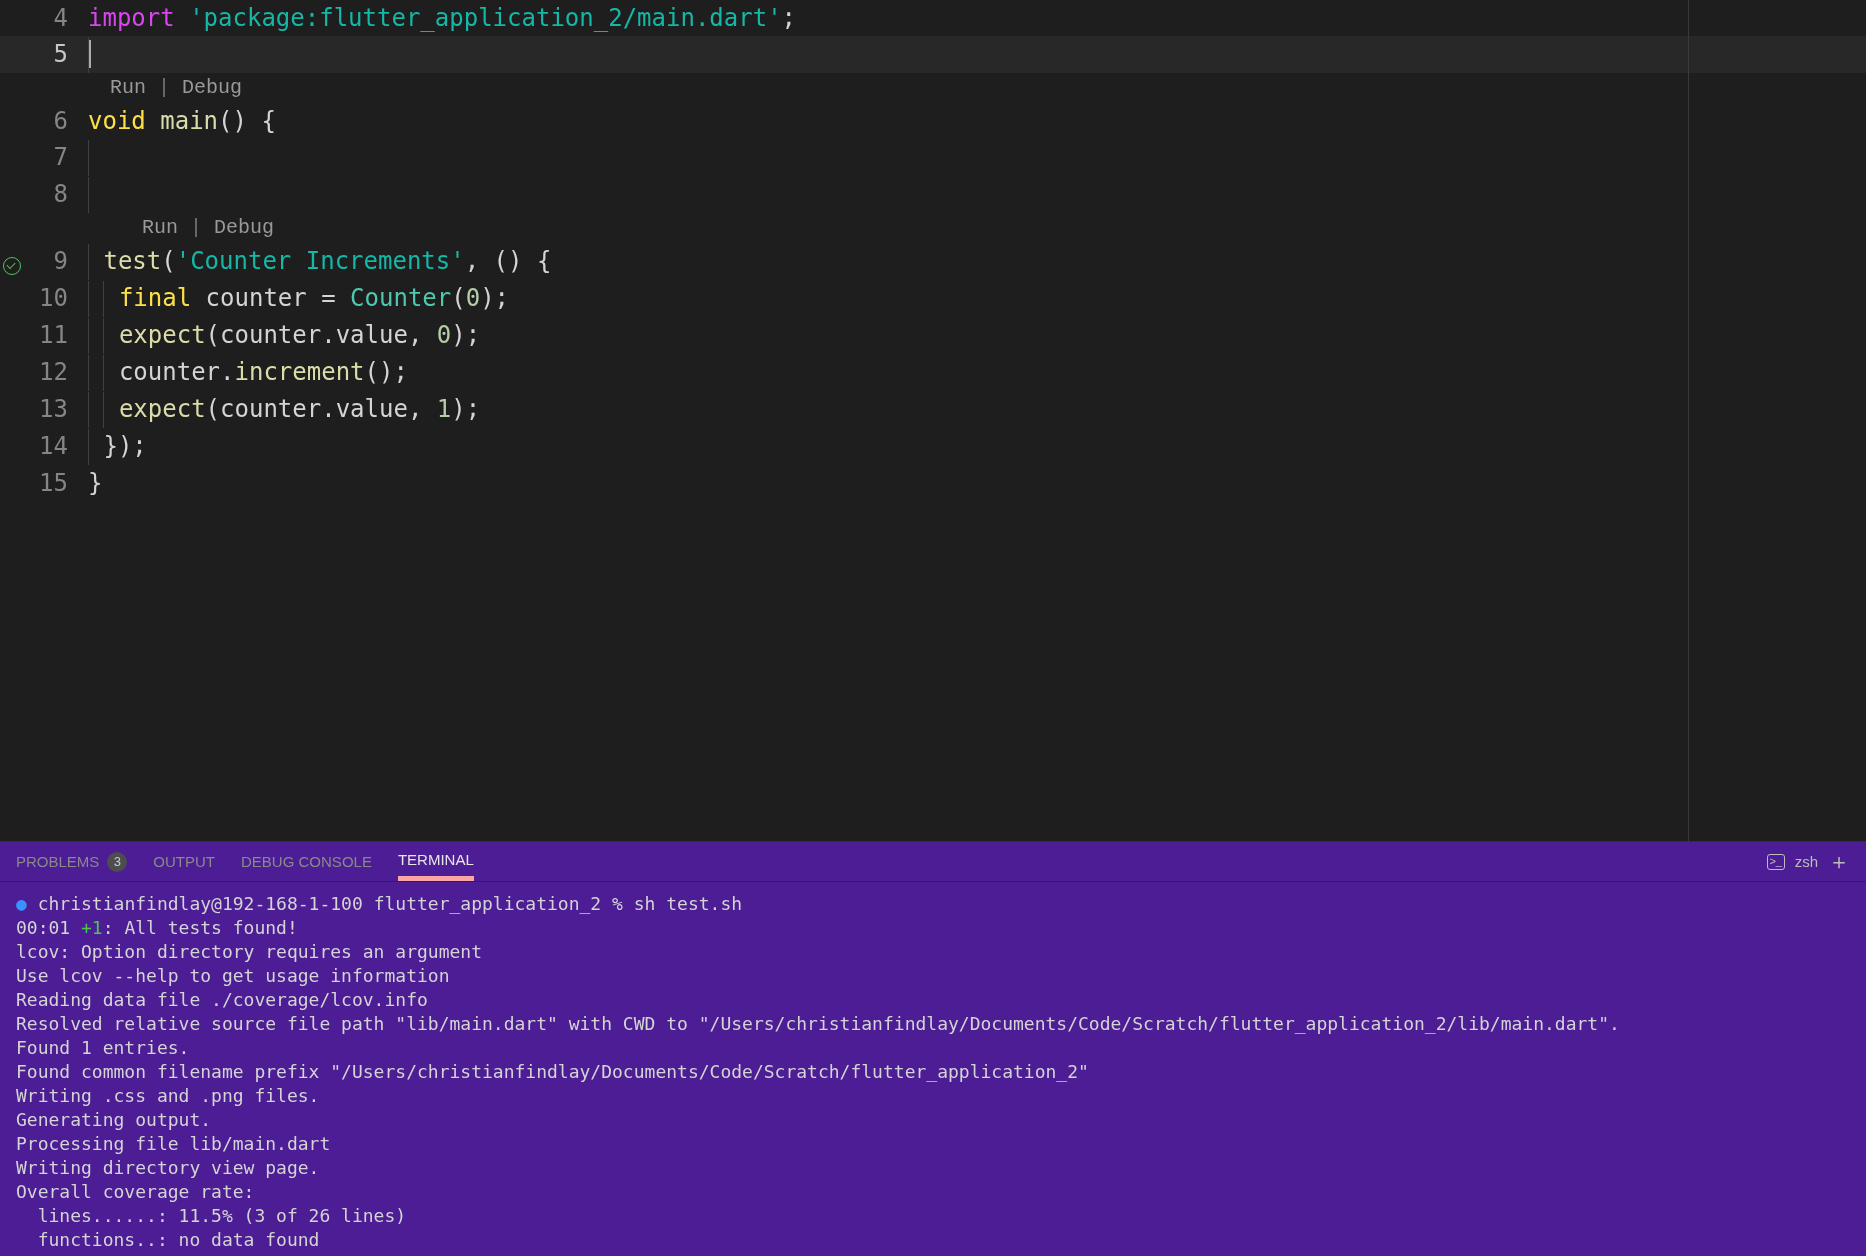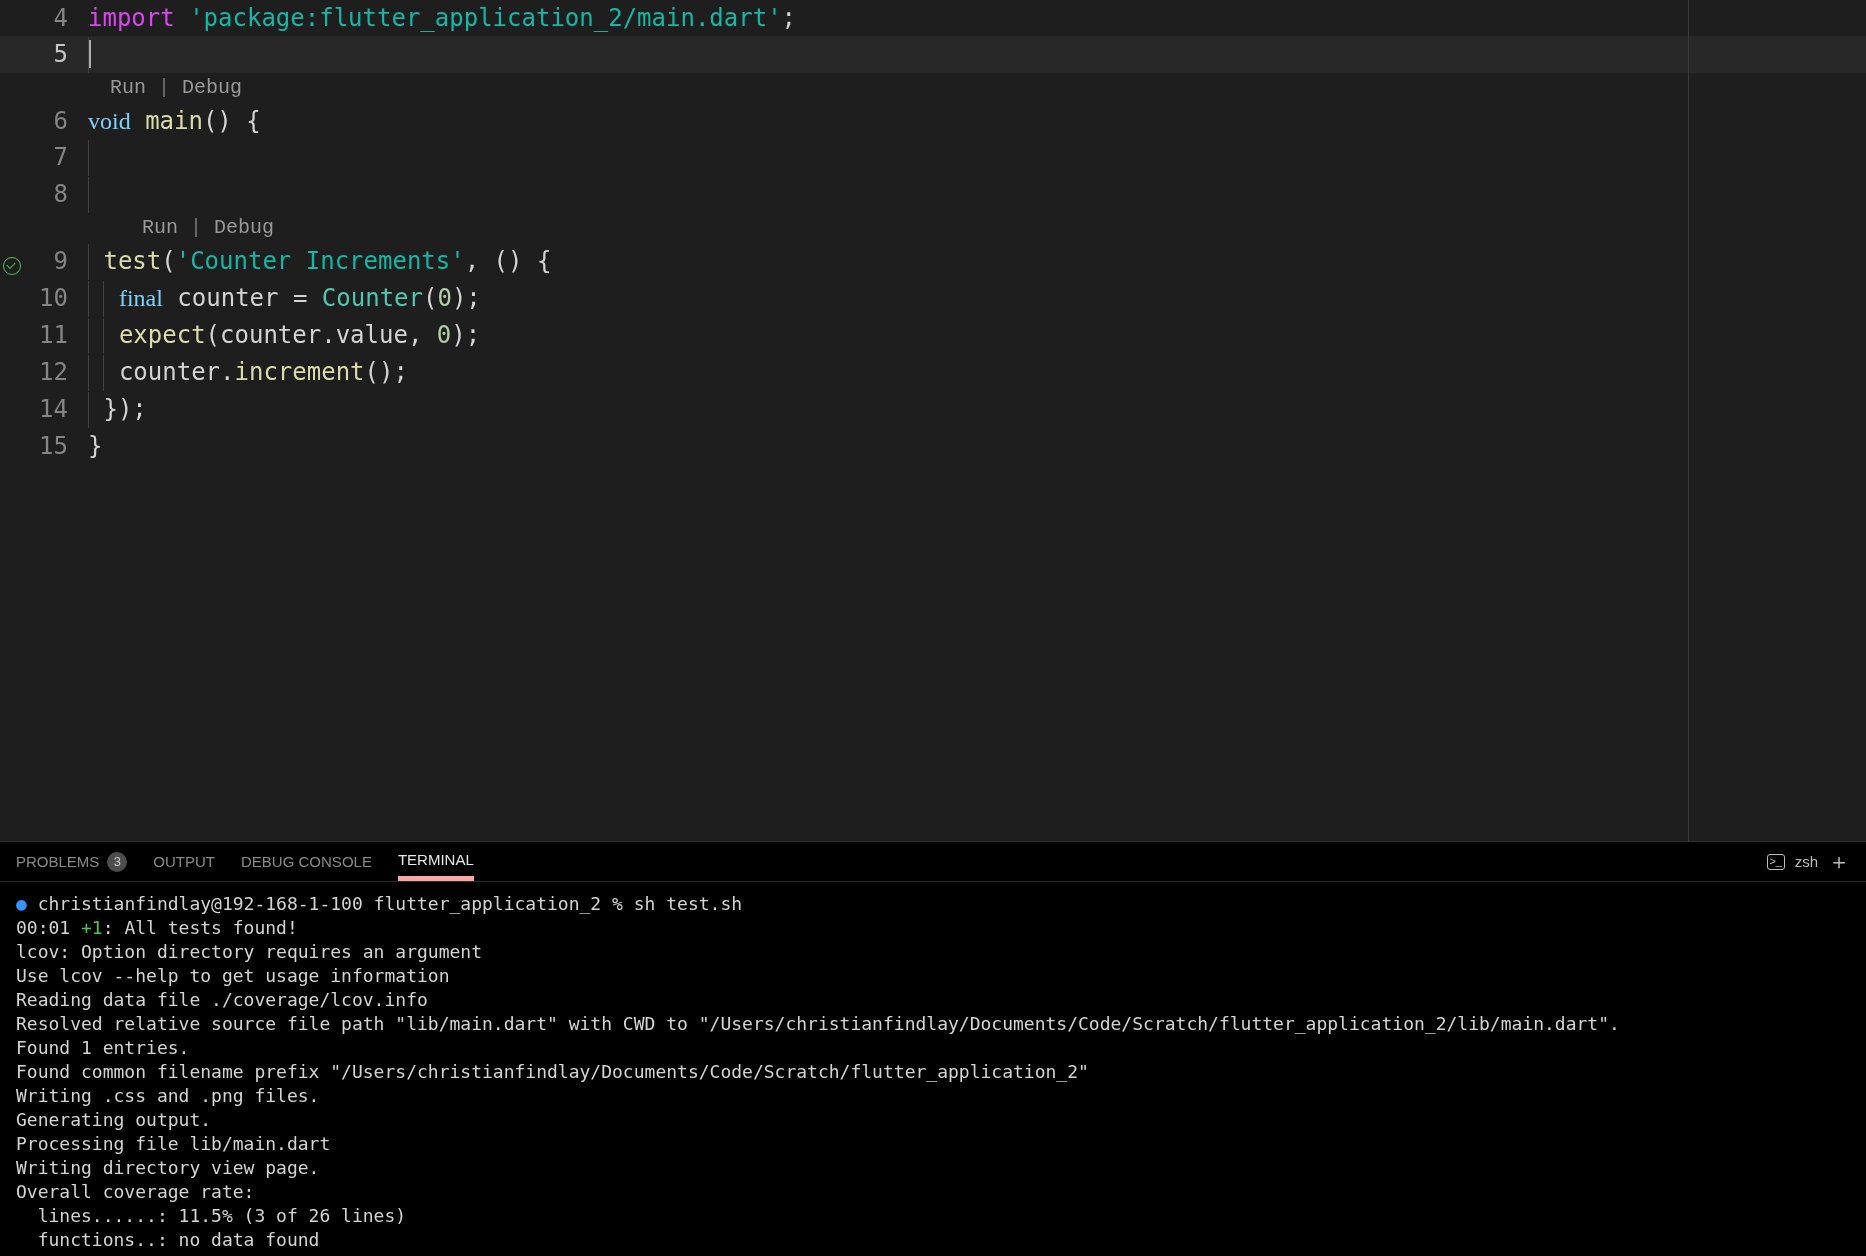--- a/index.html
+++ b/index.html
@@ -17,21 +17,21 @@
 .gutter-icons { width:24px; text-align:center; flex-shrink:0; }
 .line-number { width:64px; text-align:right; color:#858585; padding-right:20px; flex-shrink:0; font-variant-numeric: tabular-nums;}
 .code-content { white-space:pre; flex:1; }
 .indent-guide { display:inline-block; border-left:1px solid #404040; height:36px; vertical-align:middle; }
 .tok-keyword { color:#d946ef; }
 .tok-string { color:#14b8a6; }
 .tok-punc { color:#d4d4d4; }
 .tok-funccall { color:#dcdcaa; }
 .tok-type { color:#4ec9b0; }
 .tok-number { color:#b5cea8; }
-.tok-final { color:#7dd3fc;font-family:Liberation Serif, serif; }
+.tok-final { color:#fde047; }
 .tok-plain { color:#d4d4d4; }
 .codelens {
   font-family: Liberation Mono, monospace;
   color:#999999;
   font-size:20px;
   line-height:30px;
   padding-left: 110px;
 }
 .codelens span { cursor:pointer; }
 .codelens .sep { color:#777; }
@@ -43,21 +43,21 @@
   width:18px; height:18px; border:1.5px solid #4ec35c; border-radius:50%;
   position:relative; top:6px;
 }
 .test-pass-icon::after{
   content:""; position:absolute; left:3px; top:4px; width:7px; height:4px;
   border-left:1.5px solid #4ec35c; border-bottom:1.5px solid #4ec35c;
   transform:rotate(-45deg);
 }
 .ruler { position:absolute; top:0; bottom:0; width:1px; background:#3a3a3a; left:1688px; }
 
-.panel { border-top:1px solid #333; background:#000000; display:flex; flex-direction:column; }
+.panel { border-top:1px solid #333; background:#4c1d95; display:flex; flex-direction:column; }
 .panel-tabs {
   display:flex; align-items:center; height:40px;
   font-family:-apple-system,BlinkMacSystemFont,"Segoe UI",sans-serif;
   font-size:15px; color:#8a8a8a; padding:0 16px; gap:26px;
   border-bottom:1px solid #2a2a2a;
 }
 .panel-tab { display:flex; align-items:center; gap:8px; cursor:pointer; height:100%; }
 .panel-tab.active { color:#e7e7e7; border-bottom:5px solid #fca5a5;text-align:center; }
 .badge {
   background:#4d4d4d; color:#ccc; border-radius:10px; min-width:20px; height:20px;
@@ -142,20 +142,25 @@
       <span class="line-number">11</span>
       <span class="code-content"><span class="indent-guide"></span> <span class="indent-guide"></span> <span class="tok-funccall">expect</span><span class="tok-plain">(counter.value, </span><span class="tok-number">0</span><span class="tok-punc">);</span></span>
     </div>
 
     <div class="code-line">
       <span class="gutter-icons"></span>
       <span class="line-number">12</span>
       <span class="code-content"><span class="indent-guide"></span> <span class="indent-guide"></span> <span class="tok-plain">counter.</span><span class="tok-funccall">increment</span><span class="tok-punc">();</span></span>
     </div>
 
+    <div class="code-line">
+      <span class="gutter-icons"></span>
+      <span class="line-number">13</span>
+      <span class="code-content"><span class="indent-guide"></span> <span class="indent-guide"></span> <span class="tok-funccall">expect</span><span class="tok-plain">(counter.value, </span><span class="tok-number">1</span><span class="tok-punc">);</span></span>
+    </div>
 
     <div class="code-line">
       <span class="gutter-icons"></span>
       <span class="line-number">14</span>
       <span class="code-content"><span class="indent-guide"></span> <span class="tok-punc">});</span></span>
     </div>
 
     <div class="code-line">
       <span class="gutter-icons"></span>
       <span class="line-number">15</span>

